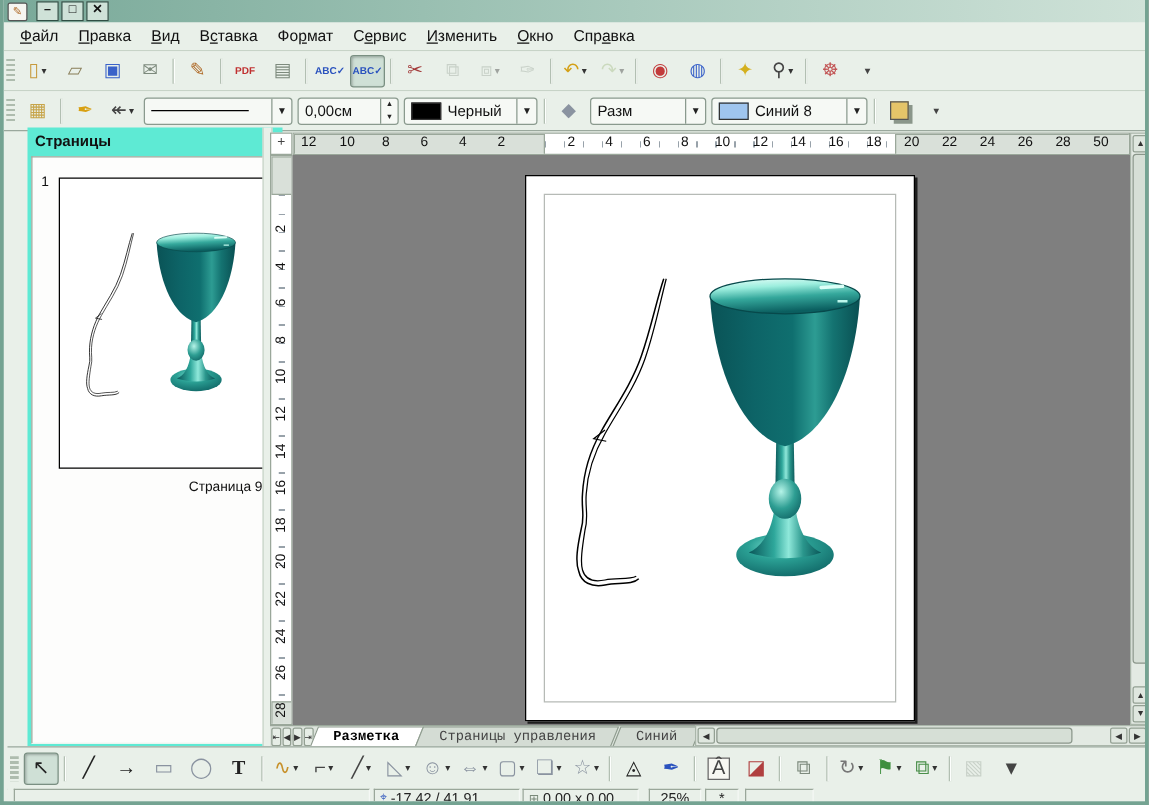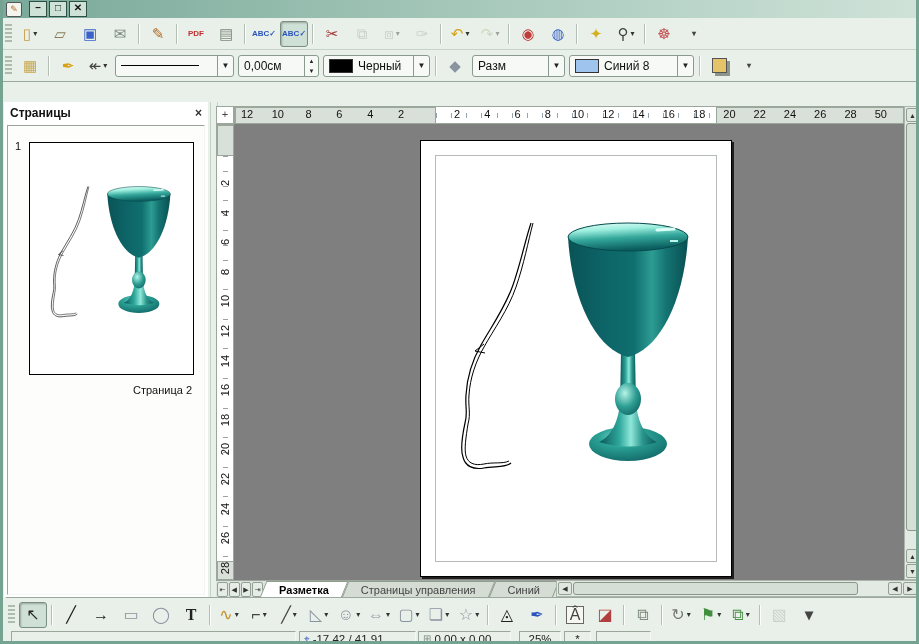--- a/index.html
+++ b/index.html
@@ -39,21 +39,21 @@
   
   .combo{height:20px;background:#f6f9f5;border:1px solid #8a9a8e;border-radius:3px;display:flex;
       align-items:center;font-size:12px;color:#111;margin:0 2px;padding-left:5px;}
   .combo .arrowbox{width:15px;height:100%;border-left:1px solid #8a9a8e;display:flex;align-items:center;
       justify-content:center;font-size:8px;color:#222;margin-left:auto;}
   .lineprev{width:78px;border-top:1px solid #000;margin-right:4px;}
   .spin{display:flex;flex-direction:column;margin-left:auto;border-left:1px solid #8a9a8e;height:100%;}
   .spin span{flex:1;width:13px;font-size:6px;display:flex;align-items:center;justify-content:center;color:#222;}
   .cswatch{width:22px;height:12px;border:1px solid #333;margin-right:5px;}
   
-  #pages-panel{position:absolute;left:1px;top:102px;width:204px;height:495px;background:#ffffff;}
+  #pages-panel{position:absolute;left:19px;top:102px;width:204px;height:495px;background:#5eead4;}
   #pages-header{height:22px;display:flex;align-items:center;padding:0 6px;font-size:12px;font-weight:bold;color:#111;}
   #pages-close{margin-left:auto;font-size:12px;font-weight:bold;color:#333;}
   #pages-body{position:absolute;left:3px;right:3px;top:23px;bottom:2px;background:#fdfdfc;
       border:1px solid #9aa79a;border-right-color:#f2f5f2;border-bottom-color:#f2f5f2;}
   #page-number{position:absolute;left:7px;top:14px;font-size:11px;color:#111;}
   #thumb-page{position:absolute;left:21px;top:16px;width:163px;height:231px;background:#fff;border:1px solid #000;}
   #thumb-caption{position:absolute;left:21px;top:258px;width:163px;text-align:right;font-size:11px;color:#111;}
   
   #splitter{position:absolute;left:207px;top:102px;width:6px;height:495px;background:#e9f0e9;
       border-left:1px solid #c7d3c7;border-right:1px solid #c7d3c7;}
@@ -88,21 +88,21 @@
   
   #tabrow{position:absolute;left:213px;top:580px;width:340px;height:17px;background:#dde4dd;
       display:flex;align-items:stretch;overflow:hidden;border-top:1px solid #9aa79a;}
   .navbtn{width:14px;border:1px solid #93a093;border-radius:2px;background:#e6ede6;margin:1px 0 1px 1px;
       font-size:7px;display:flex;align-items:center;justify-content:center;color:#333;}
   .tab{position:relative;padding:0 16px;font-size:11px;color:#444;display:flex;align-items:center;white-space:nowrap;}
   .tab::before{content:'';position:absolute;inset:0;background:#d4dcd4;border:1px solid #8f9c8f;
       transform:skewX(-22deg);z-index:0;}
   .tab.active{font-weight:bold;color:#000;}
   .tab.active::before{background:#fff;}
-  .tab span{position:relative;z-index:1;}
+  .tab span{position:relative;z-index:1;font-family:Liberation Mono, monospace;}
   
   #toolbar-draw{position:absolute;left:3px;top:597px;width:913px;height:33px;border-top:1px solid #9aa89d;
       border-bottom:1px solid #c7d3c7;}
   #toolbar-draw .glyph{font-size:16px;}
   
   #statusbar{position:absolute;left:3px;top:630px;width:913px;height:11px;background:#e9f0e9;overflow:hidden;}
   .sfield{position:absolute;top:1px;height:15px;border:1px solid;border-color:#9aa79a #f5f8f5 #f5f8f5 #9aa79a;
       display:flex;align-items:center;font-size:11.5px;color:#222;padding:0 4px;box-sizing:border-box;}
   .sficon{font-size:10px;margin-right:3px;color:#3a5fbf;}
   .gserif{font-family:"Liberation Serif",serif;font-weight:bold;}
@@ -161,20 +161,31 @@
     </defs>
   </svg>
 
   <div id="titlebar">
     <span id="app-icon">✎</span>
     <span class="winbtn">–</span>
     <span class="winbtn">□</span>
     <span class="winbtn">✕</span>
   </div>
 
+  <div id="menubar">
+      <span class="menu-item"><u>Ф</u>айл</span>
+      <span class="menu-item"><u>П</u>равка</span>
+      <span class="menu-item"><u>В</u>ид</span>
+      <span class="menu-item">В<u>с</u>тавка</span>
+      <span class="menu-item">Фо<u>р</u>мат</span>
+      <span class="menu-item">С<u>е</u>рвис</span>
+      <span class="menu-item"><u>И</u>зменить</span>
+      <span class="menu-item"><u>О</u>кно</span>
+      <span class="menu-item">Спр<u>а</u>вка</span>
+    </div>
 
   <div id="toolbar-standard" class="tbrow">
     <span class="grip"></span>
     <span class="tbrow">
         <span class="tbtn">
           <span class="glyph" style="color: rgb(199, 154, 61);">▯</span>
           <span class="dd">▾</span>
         </span>
         <span class="tbtn">
           <span class="glyph" style="color: rgb(138, 127, 90);">▱</span>
@@ -313,21 +324,21 @@
       <span>Страницы</span>
       <span id="pages-close">×</span>
     </div>
     <div id="pages-body">
       <span id="page-number">1</span>
       <div id="thumb-page">
         <svg width="163" height="231" viewBox="0 0 310 435" preserveAspectRatio="none">
             <use href="#drawing"></use>
           </svg>
       </div>
-      <div id="thumb-caption">Страница 2</div>
+      <div id="thumb-caption">Страница 9</div>
     </div>
   </div>
   <div id="splitter"></div>
 
   <div id="ruler-corner">+</div>
   <div id="hruler">
     <div class="rgrey" style="left:0;top:0;width:201px;height:18px"></div>
     <div class="rgrey" style="left:481px;top:0;width:189px;height:18px"></div>
     <div class="hticks"></div>
     <div></div>

